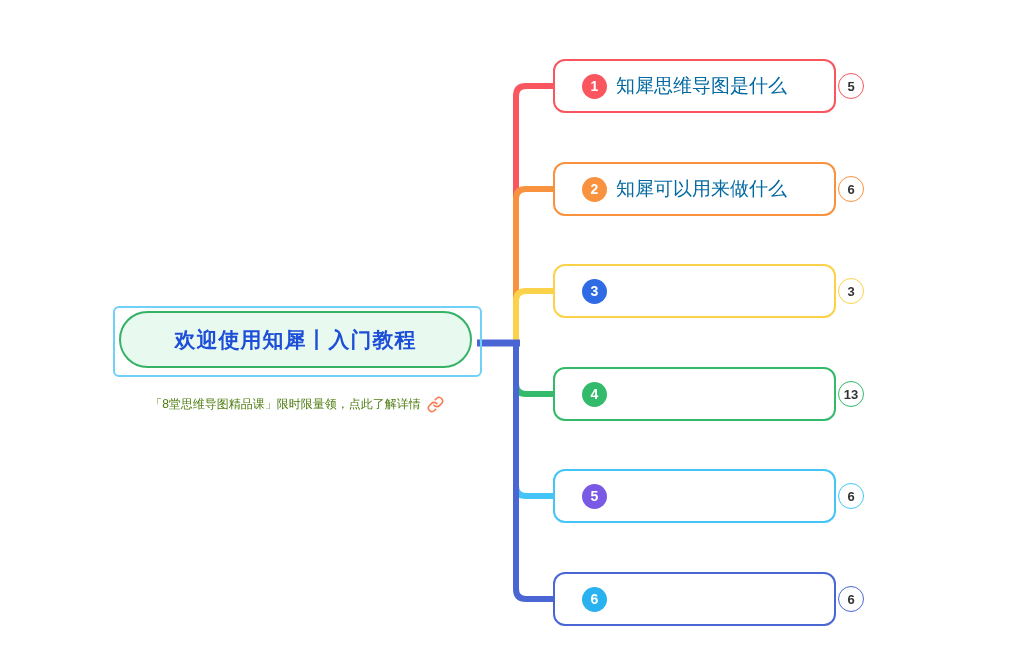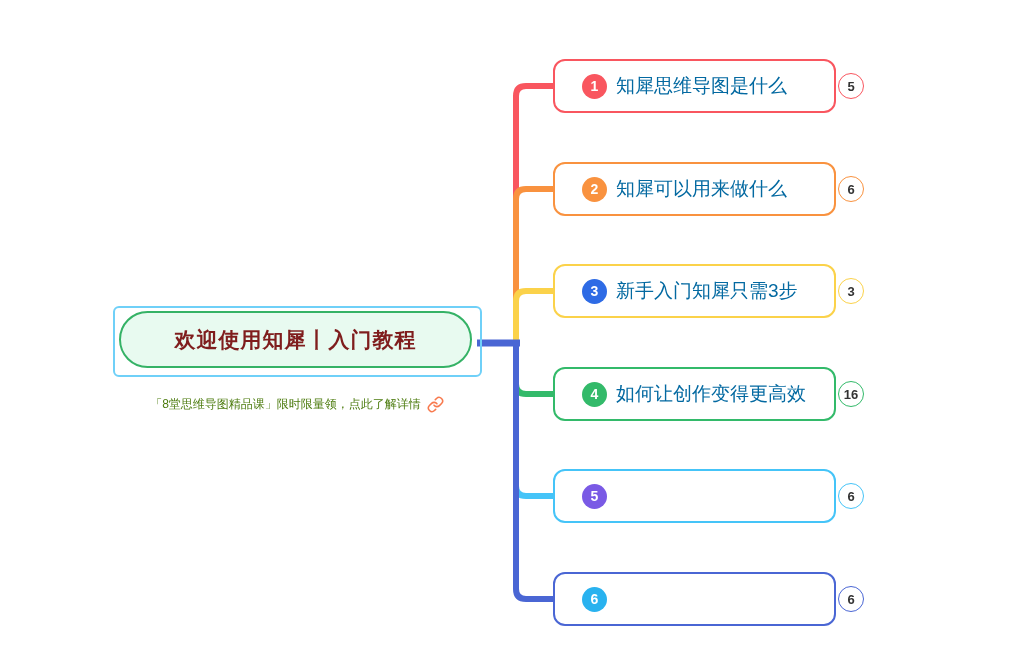--- a/index.html
+++ b/index.html
@@ -42,21 +42,21 @@
     width: 353px; height: 57px;
     border: 2.5px solid #35B266;
     border-radius: 30px;
     background: #E8FAF0;
     box-sizing: border-box;
     display: flex;
     align-items: center;
     justify-content: center;
   }
   .root-title {
-    color: #7f1d1d;
+    color: #1d4ed8;
     font-size: 21px;
     font-weight: 700;
     letter-spacing: 1px;
     white-space: nowrap;
   }
   .root-subtitle {
     position: absolute;
     left: 58px; top: 396px;
     width: 478px;
     text-align: center;
@@ -162,29 +162,27 @@
   <div class="count-badge" style="top: 73px; --c: #F9565F;">5</div>
 
   <div class="branch" style="top: 162px; --c: #F9923F;">
     <span class="num-badge" style="--c: #F9923F;">2</span>
     <span class="branch-label">知犀可以用来做什么</span>
   </div>
   <div class="count-badge" style="top: 176px; --c: #F9923F;">6</div>
 
   <div class="branch" style="top: 264px; --c: #FBD24A;">
     <span class="num-badge" style="--c: #2E6BE5;">3</span>
-    <span class="branch-label">新手入门知犀只需3步</span>
   </div>
   <div class="count-badge" style="top: 278px; --c: #FBD24A;">3</div>
 
   <div class="branch" style="top: 367px; --c: #33BA6A;">
     <span class="num-badge" style="--c: #33BA6A;">4</span>
-    <span class="branch-label">如何让创作变得更高效</span>
   </div>
-  <div class="count-badge" style="top: 381px; --c: #33BA6A;">16</div>
+  <div class="count-badge" style="top: 381px; --c: #33BA6A;">13</div>
 
   <div class="branch" style="top: 469px; --c: #45C4F8;">
     <span class="num-badge" style="--c: #7A5AE5;">5</span>
   </div>
   <div class="count-badge" style="top: 483px; --c: #45C4F8;">6</div>
 
   <div class="branch" style="top: 572px; --c: #4A66D4;">
     <span class="num-badge" style="--c: #29B2EF;">6</span>
   </div>
   <div class="count-badge" style="top: 586px; --c: #4A66D4;">6</div>

